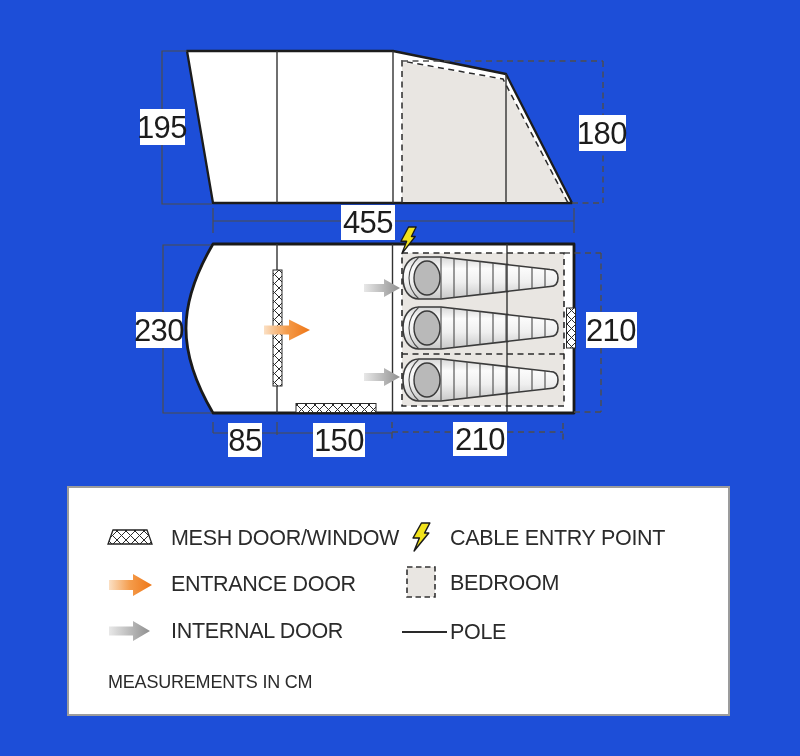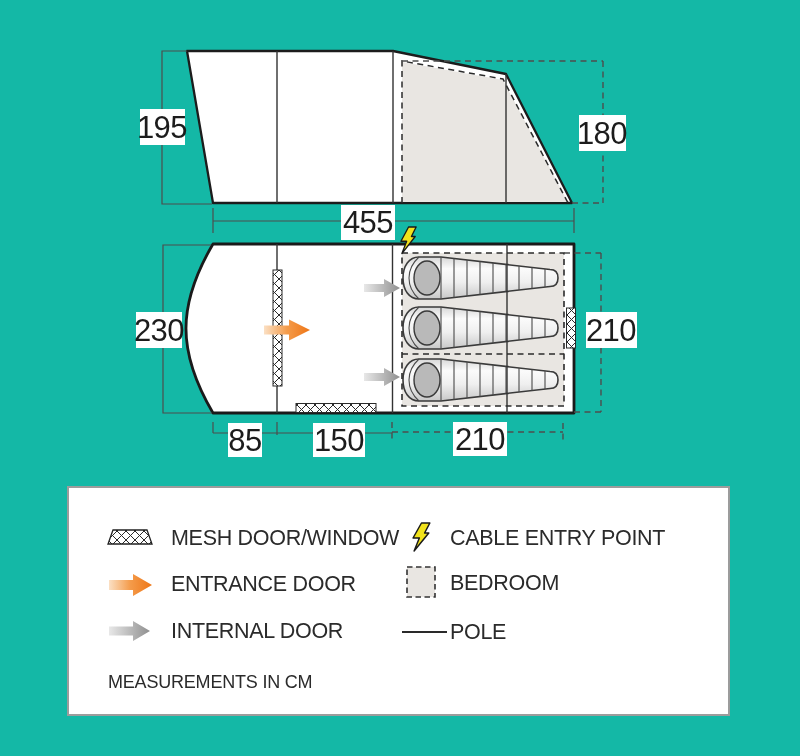--- a/index.html
+++ b/index.html
@@ -1,16 +1,16 @@
 <!DOCTYPE html>
 <html><head>
 <meta charset="utf-8">
 <style>
   html,body{margin:0;padding:0;background:#ffffff;}
-  .page{position:relative;width:800px;height:756px;background:#14b8a6;overflow:hidden;}
+  .page{position:relative;width:800px;height:756px;background:#1d4ed8;overflow:hidden;}
   svg{display:block;}
   text{font-family:"Liberation Sans", sans-serif;fill:#1c1c1c;}
   .dim-num{font-size:31px;letter-spacing:-0.5px;}
   .legend-label{font-size:21.5px;fill:#2b2b2b;letter-spacing:-0.3px;}
   .legend-note{font-size:18px;fill:#2b2b2b;letter-spacing:-0.2px;}
 </style>
 </head>
 <body>
 
 <div class="page">

